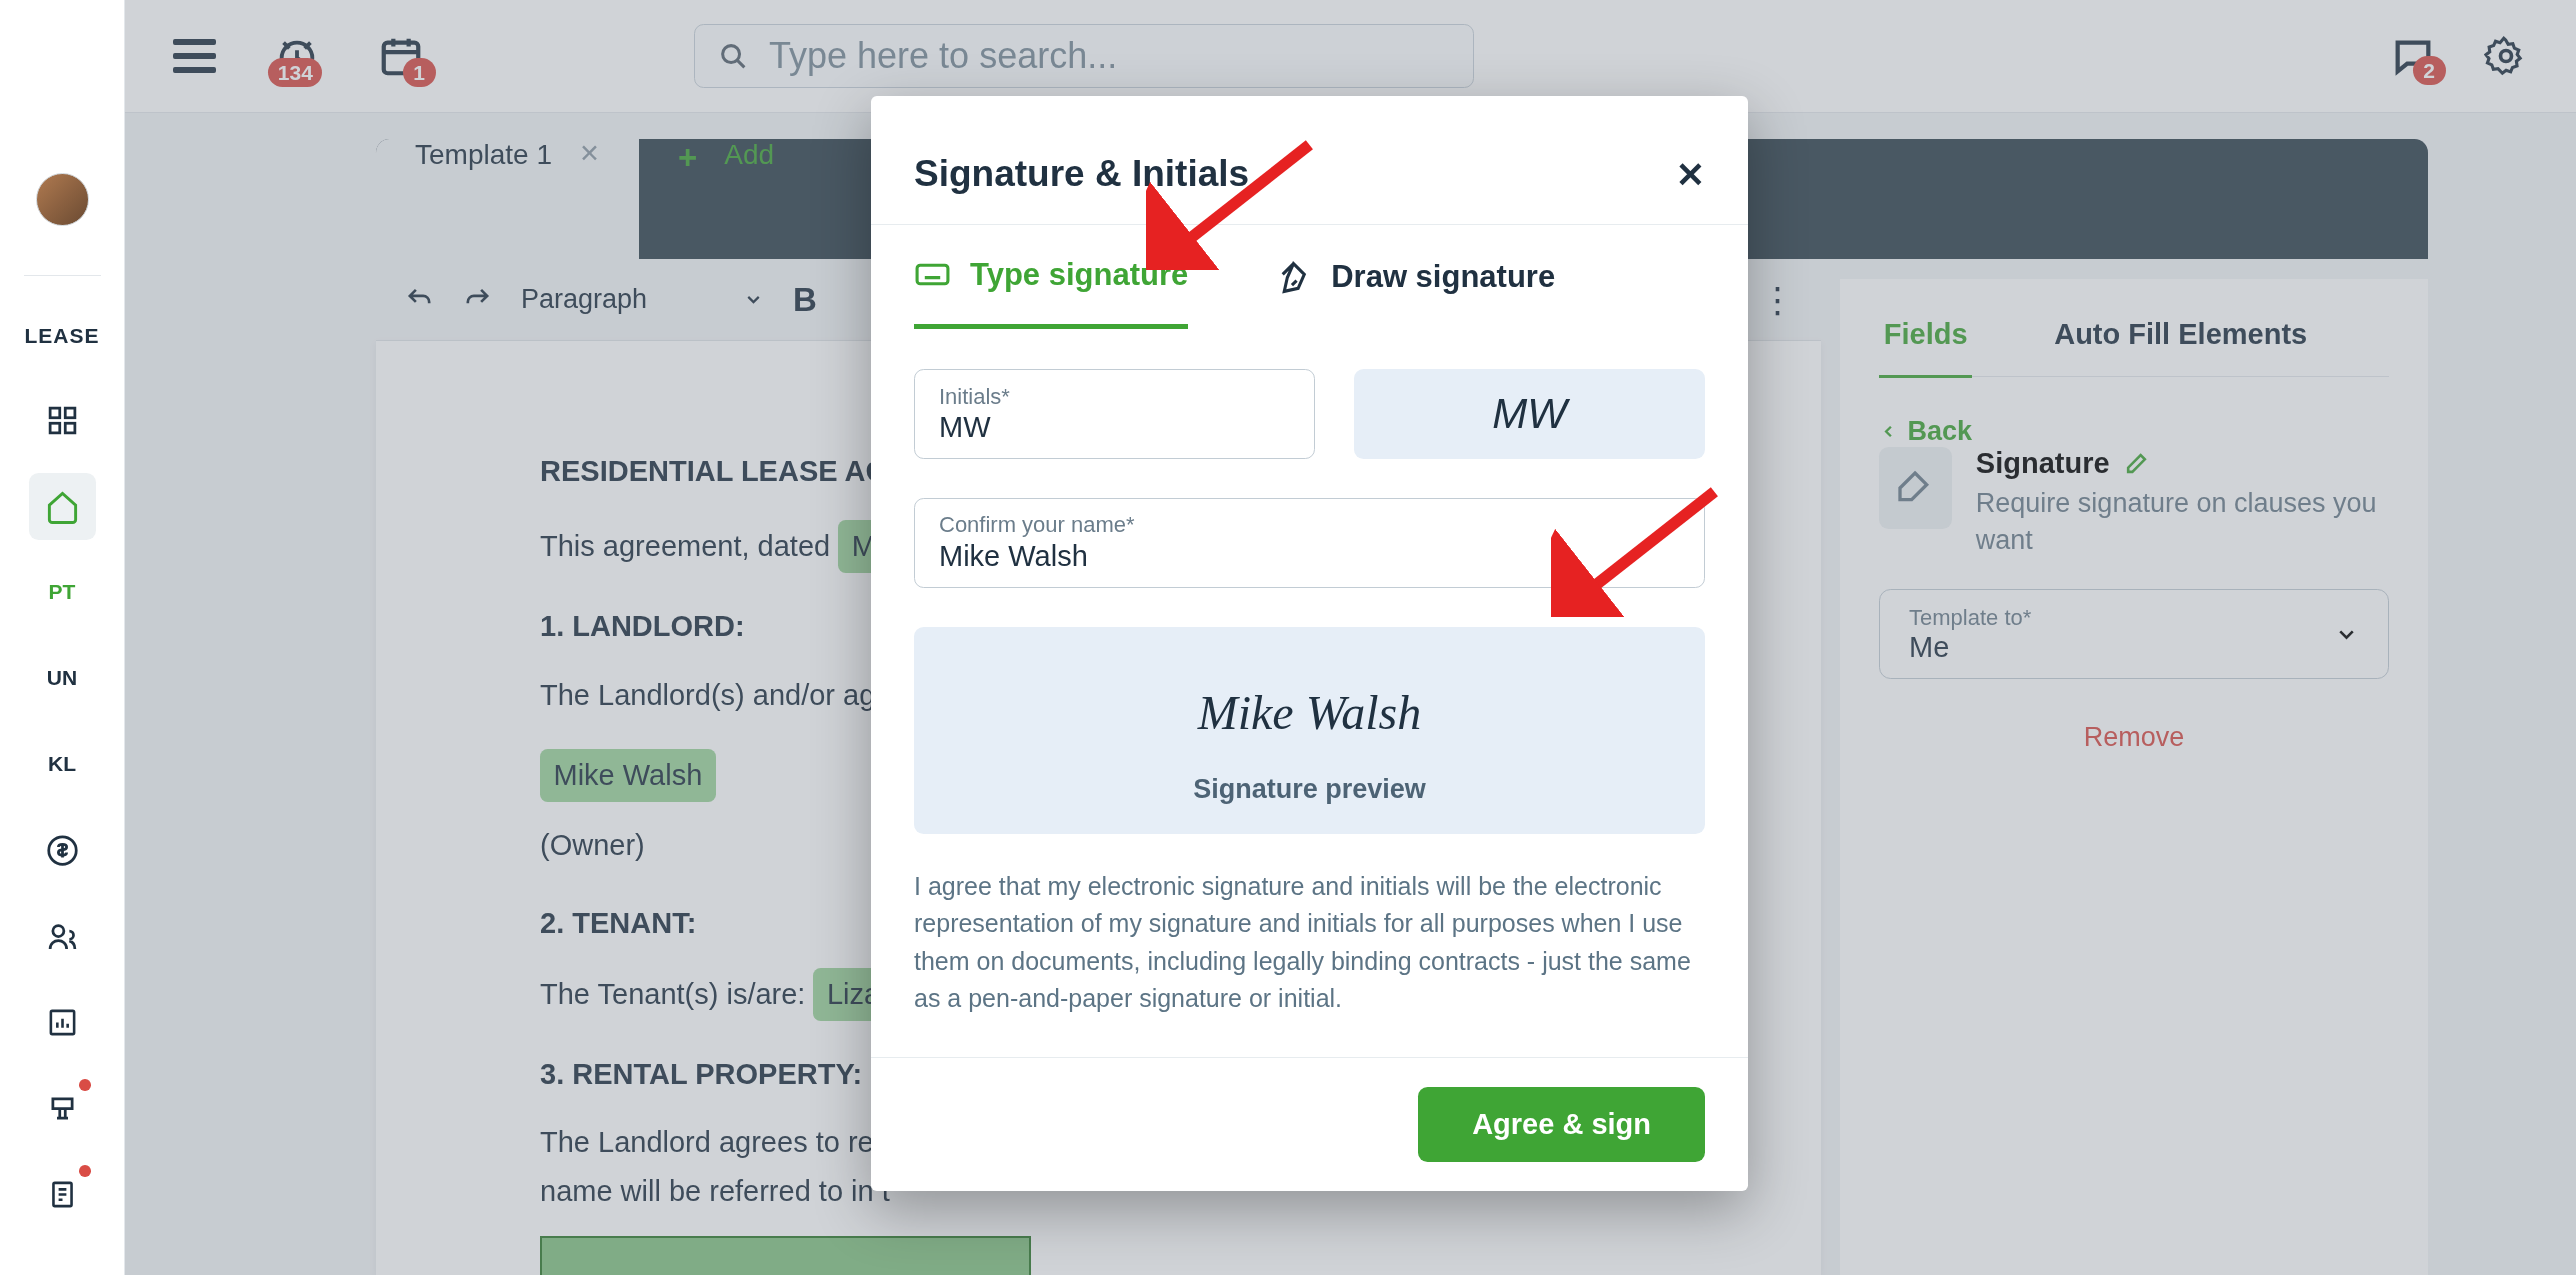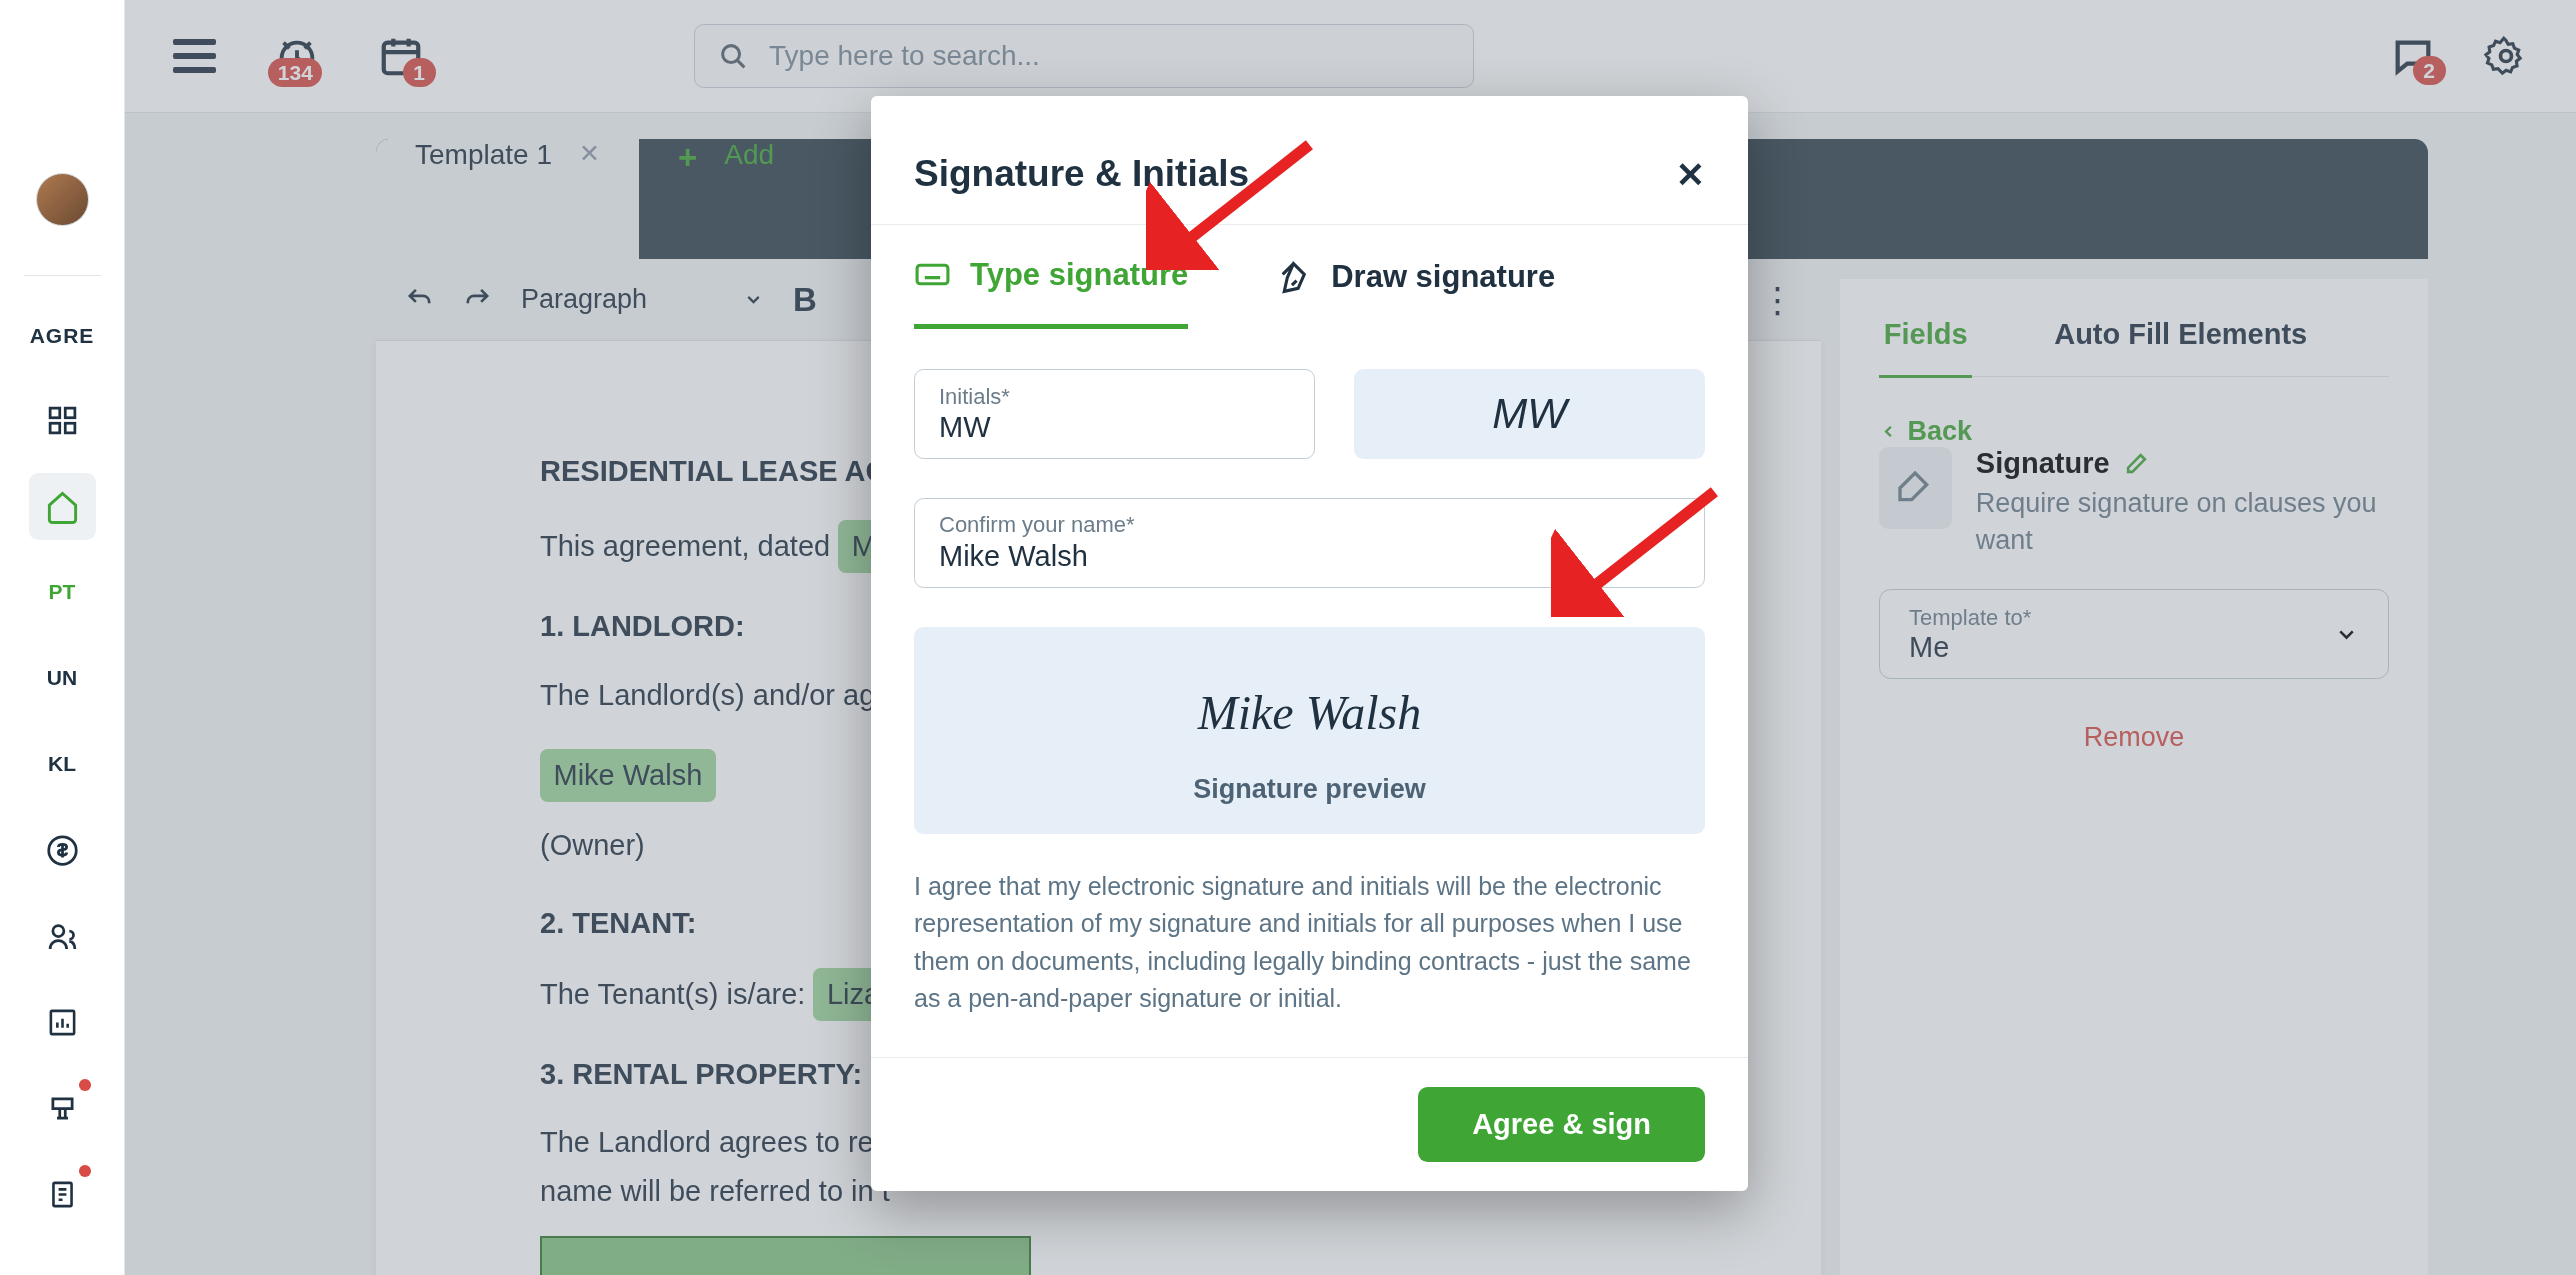--- a/index.html
+++ b/index.html
@@ -17,21 +17,21 @@
 }
 *{box-sizing:border-box;font-family:Segoe UI,Arial,sans-serif}
 html,body{margin:0;padding:0;height:100%;background:#fff;overflow:hidden}
 .frame{width:2576px;height:1275px;transform-origin:top left;position:relative}
 .topbar{position:absolute;left:125px;right:0;top:0;height:113px;display:flex;align-items:center;padding:0 48px;border-bottom:1.9px solid #e3e7eb;background:#fff}
 .tb-left{display:flex;align-items:center;gap:58px}
 .hamburger{width:43px;height:34px;display:flex;flex-direction:column;justify-content:space-between;cursor:pointer}
 .hamburger span{display:block;height:5.8px;background:var(--text);border-radius:1.9px}
 .icon-btn{position:relative;color:var(--text)}
 .badge{position:absolute;background:var(--red);color:#fff;font-size:21px;font-weight:600;border-radius:19px;padding:2.9px 9.6px;line-height:1.1}
-.search{margin-left:270px;width:780px;height:64px;border:1.9px solid #c8d2da;border-radius:9.6px;background:#fbfcfd;display:flex;align-items:center;padding:0 24px;color:#7a8c99;font-size:28px}
+.search{margin-left:270px;width:780px;height:64px;border:1.9px solid #c8d2da;border-radius:9.6px;background:#fbfcfd;display:flex;align-items:center;padding:0 24px;color:#7a8c99;font-size:36px}
 .search svg{flex-shrink:0}
 .tb-right{margin-left:auto;display:flex;align-items:center;gap:48px}
 .leftbar{position:absolute;left:0;top:0;bottom:0;width:125px;background:#fff;border-right:1.9px solid #e3e7eb;display:flex;flex-direction:column;align-items:center;padding-top:173px}
 .avatar{width:53px;height:53px;border-radius:50%;background:linear-gradient(135deg,#b07a50,#6a4a32);margin-bottom:39px;border:1.9px solid #d0d6db}
 .lb-divider{width:77px;height:1px;background:#e3e7eb;margin:9.6px 0 29px}
 .menu-label{font-size:21px;font-weight:700;letter-spacing:1px;color:var(--text);margin:19px 0 39px}
 .lb-item{width:67px;height:67px;display:flex;align-items:center;justify-content:center;color:var(--text);border-radius:9.6px;margin-bottom:19px;position:relative}
 .lb-item.active{background:#edf1f3;color:var(--green)}
 .lb-text{font-size:21px;font-weight:700}
 .lb-dot{position:absolute;top:4.8px;right:4.8px;width:11.6px;height:11.6px;border-radius:50%;background:var(--red)}
@@ -88,21 +88,21 @@
 svg{display:block}
 </style>
 </head>
 <body>
 
 <div class="frame" style="transform: scale(1);">
 
   <div class="leftbar">
     <div class="avatar"></div>
     <div class="lb-divider"></div>
-    <div class="menu-label">AGRE</div>
+    <div class="menu-label">LEASE</div>
     <div class="lb-item">
       <svg width="33" height="33" viewBox="0 0 24 24" fill="none" stroke="currentColor" stroke-width="2">
           <rect x="3" y="3" width="7" height="7"></rect>
           <rect x="14" y="3" width="7" height="7"></rect>
           <rect x="3" y="14" width="7" height="7"></rect>
           <rect x="14" y="14" width="7" height="7"></rect>
         </svg>
     </div>
     <div class="lb-item active">
       <svg width="35" height="35" viewBox="0 0 24 24" fill="none" stroke="currentColor" stroke-width="2">

